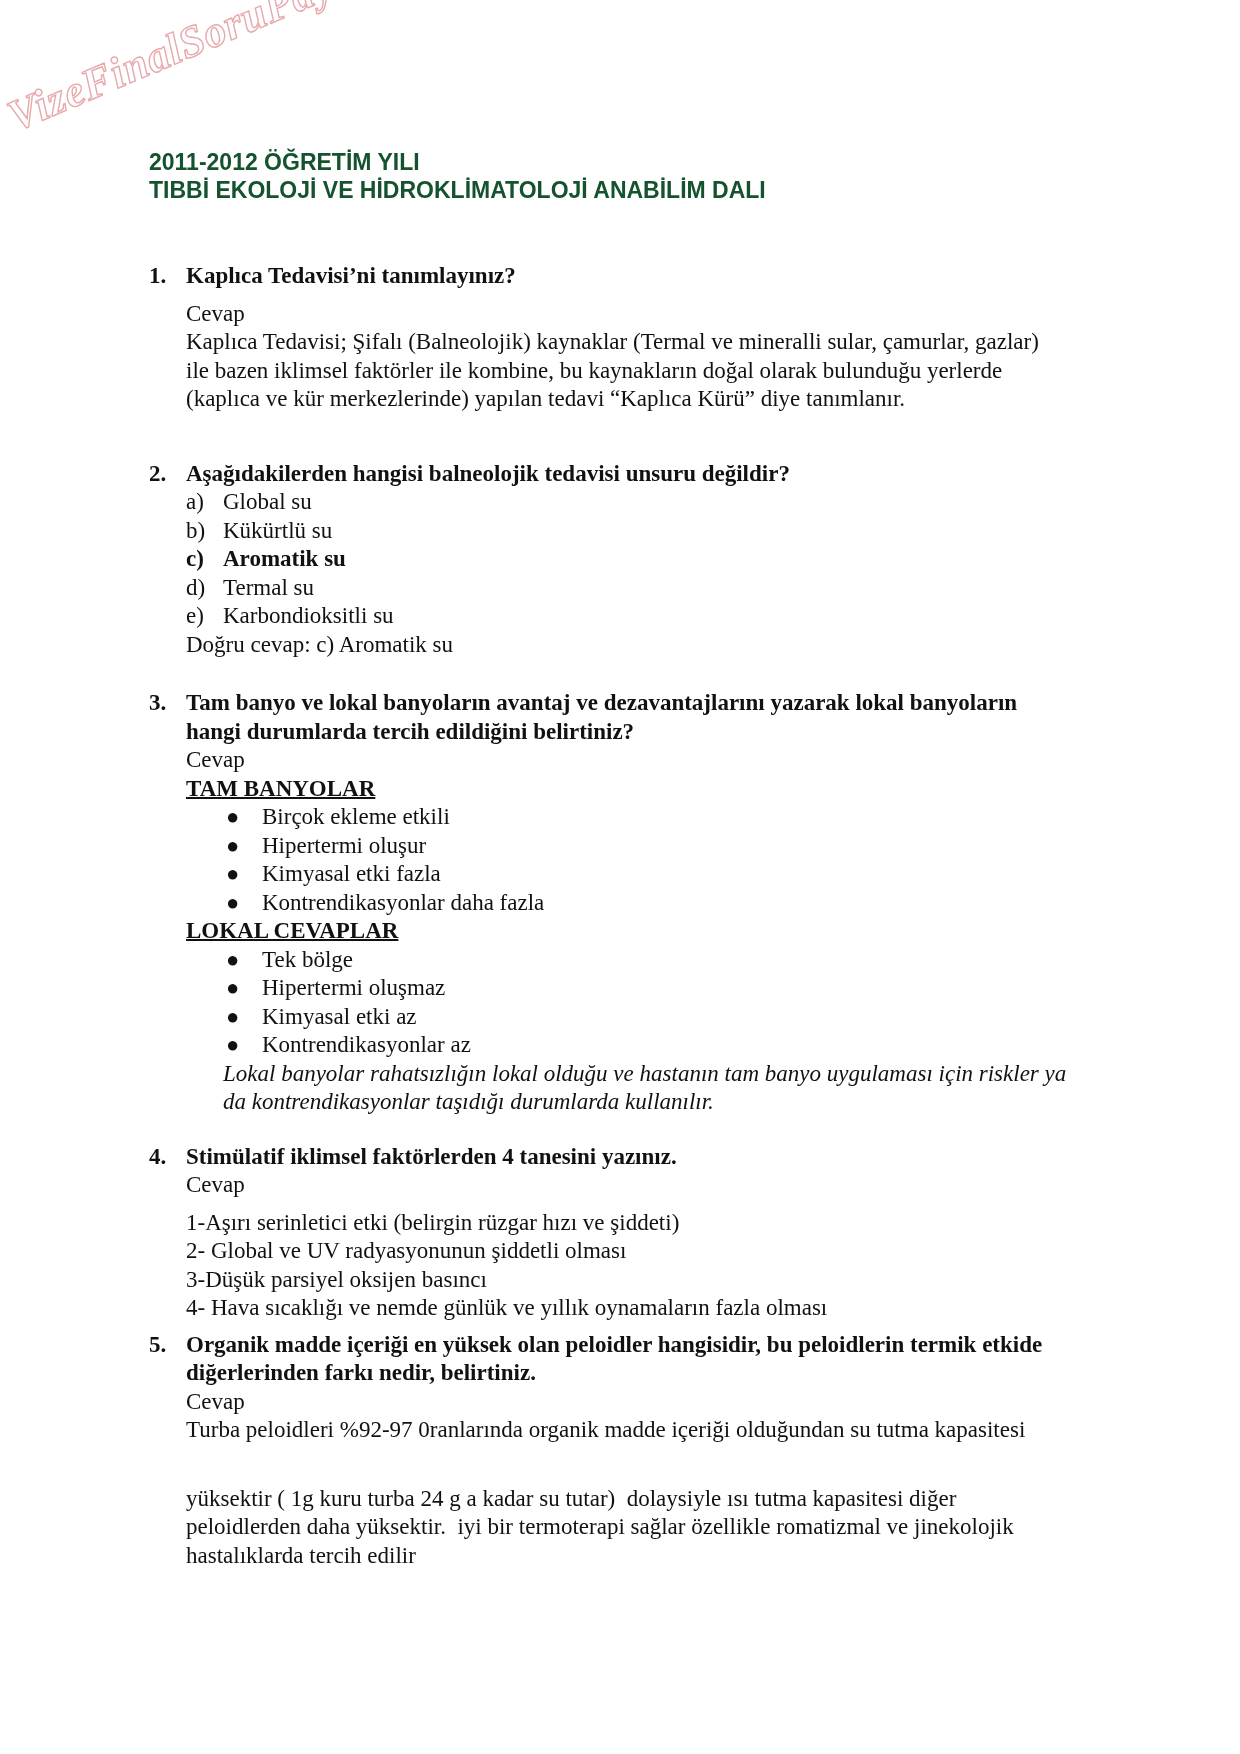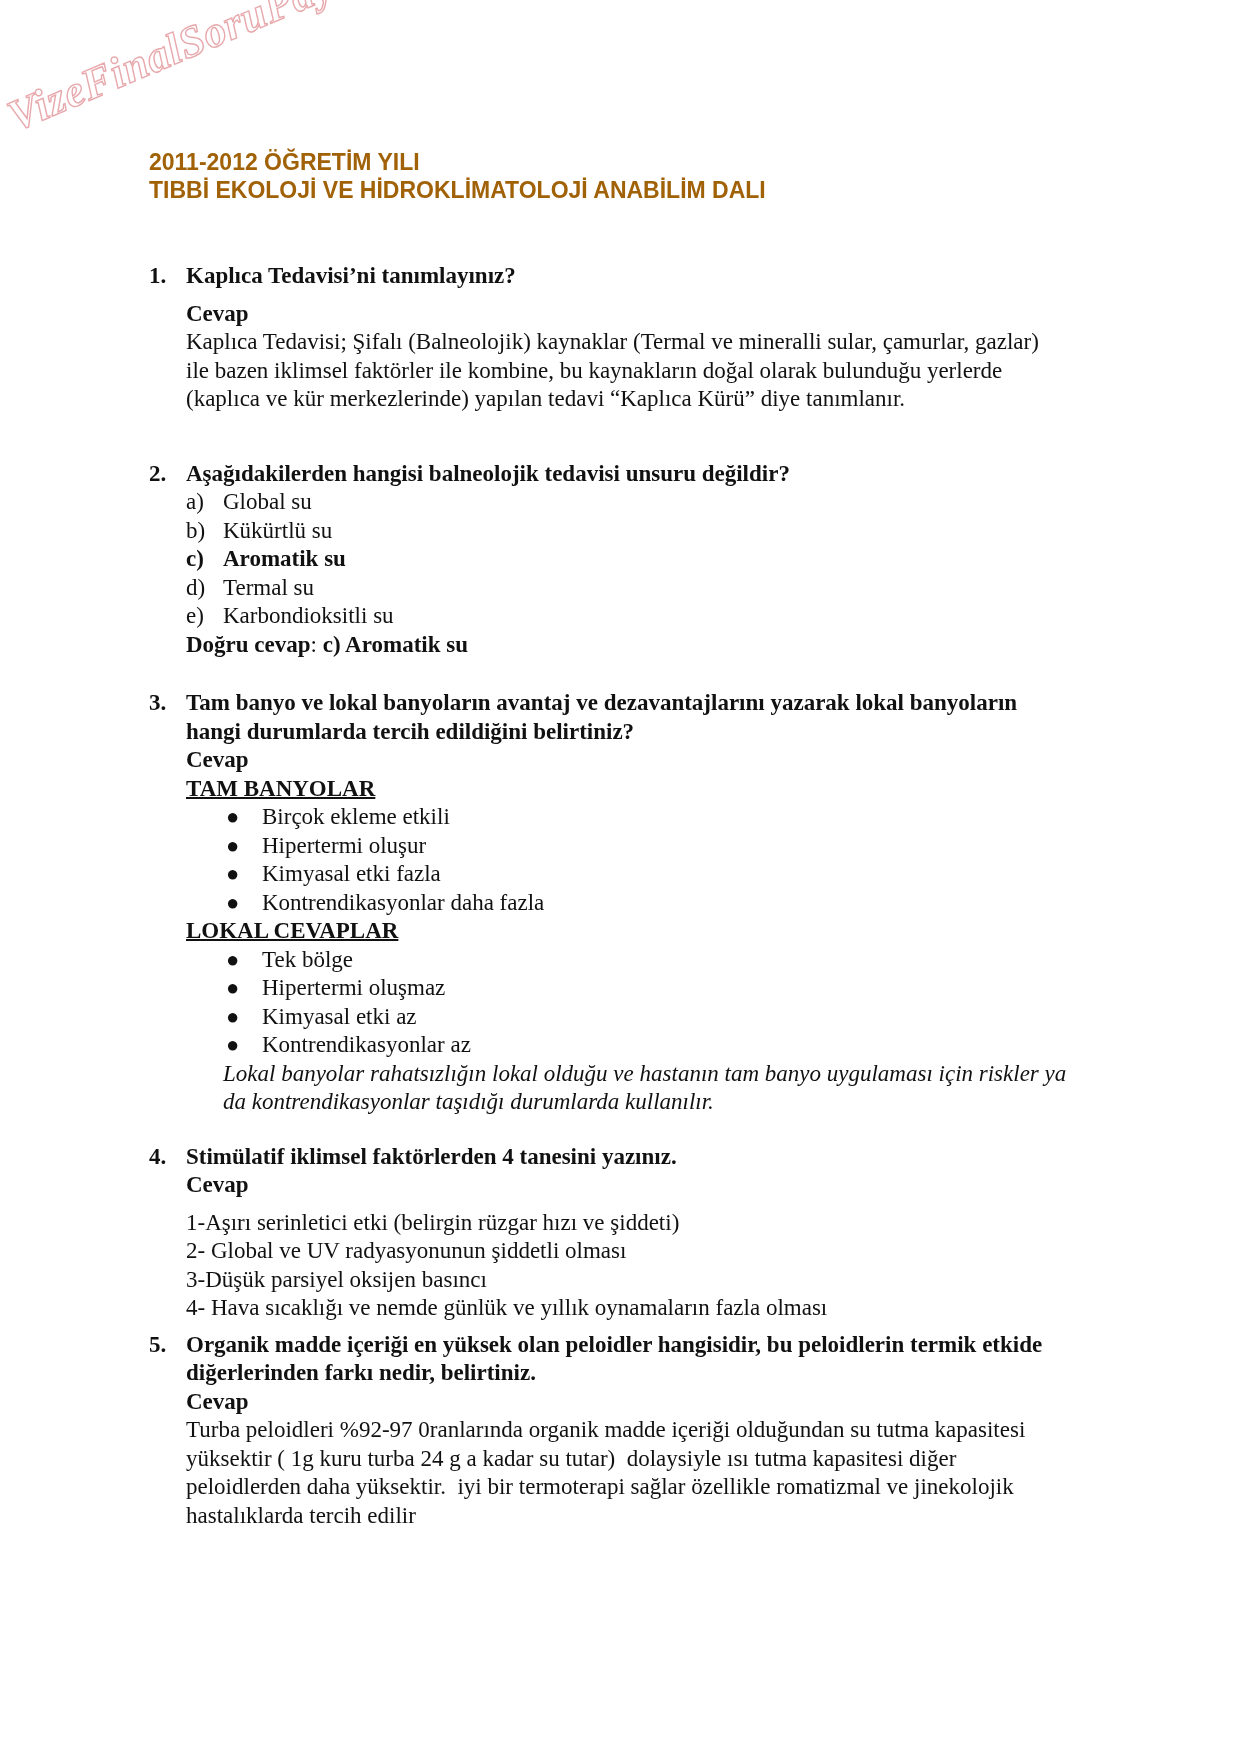--- a/index.html
+++ b/index.html
@@ -8,28 +8,28 @@
   .watermark {
     position: absolute; left: 0px; top: 95px;
     font-family: "Liberation Serif", serif; font-weight: bold; font-style: italic;
     font-size: 44px; letter-spacing: 1px;
     color: transparent; -webkit-text-stroke: 1.4px #e8a9ad;
     transform: rotate(-23deg); transform-origin: left top;
     white-space: nowrap; z-index: 0;
   }
   .header { position: absolute; left: 149px; top: 148px; z-index: 1;
             font-family: "Liberation Sans", sans-serif; font-weight: bold;
-            font-size: 23px; line-height: 28px; color: #a16207; }
+            font-size: 23px; line-height: 28px; color: #14532d; }
   .header div { white-space: nowrap; }
   .content { position: absolute; left: 149px; top: 262px; width: 1000px; z-index: 1;
              font-size: 23px; line-height: 28.5px; }
   .q { position: relative; padding-left: 37px; }
   .qnum { position: absolute; left: 0; top: 0; font-weight: bold; }
   .qtext { font-weight: bold; }
-  .label { font-weight: bold; }
+  .label { font-weight: normal; }
   .opt { display: flex; }
   .opt .ol { width: 37px; }
   .opt.correct { font-weight: bold; }
   .section-title { font-weight: bold; text-decoration: underline; text-decoration-thickness: 2px; }
   ul.bul { list-style: none; margin: 0; padding: 0 0 0 40px; }
   ul.bul li { display: flex; }
   ul.bul li .dot { width: 36px; font-size: 22px; }
 </style>
 </head>
 <body>
@@ -143,18 +143,18 @@
       <div>4- Hava sıcaklığı ve nemde günlük ve yıllık oynamaların fazla olması</div>
     </div>
   </div>
 
   <div class="q" style="margin-top:8px;">
     <span class="qnum">5.</span>
     <div class="qtext">Organik madde içeriği en yüksek olan peloidler hangisidir, bu peloidlerin termik etkide</div>
     <div class="qtext">diğerlerinden farkı nedir, belirtiniz.</div>
     <div class="label">Cevap</div>
     <div>Turba peloidleri %92-97 0ranlarında organik madde içeriği olduğundan su tutma kapasitesi</div>
-    <div style="white-space:pre;">yüksektir ( 1g kuru turba 24 g a kadar su tutar)  dolaysiyle ısı tutma kapasitesi diğer</div>
+    <div style="white-space:pre;margin-top:40px;">yüksektir ( 1g kuru turba 24 g a kadar su tutar)  dolaysiyle ısı tutma kapasitesi diğer</div>
     <div style="white-space:pre;">peloidlerden daha yüksektir.  iyi bir termoterapi sağlar özellikle romatizmal ve jinekolojik</div>
     <div>hastalıklarda tercih edilir</div>
   </div>
 
 </div>
 
 </body></html>

